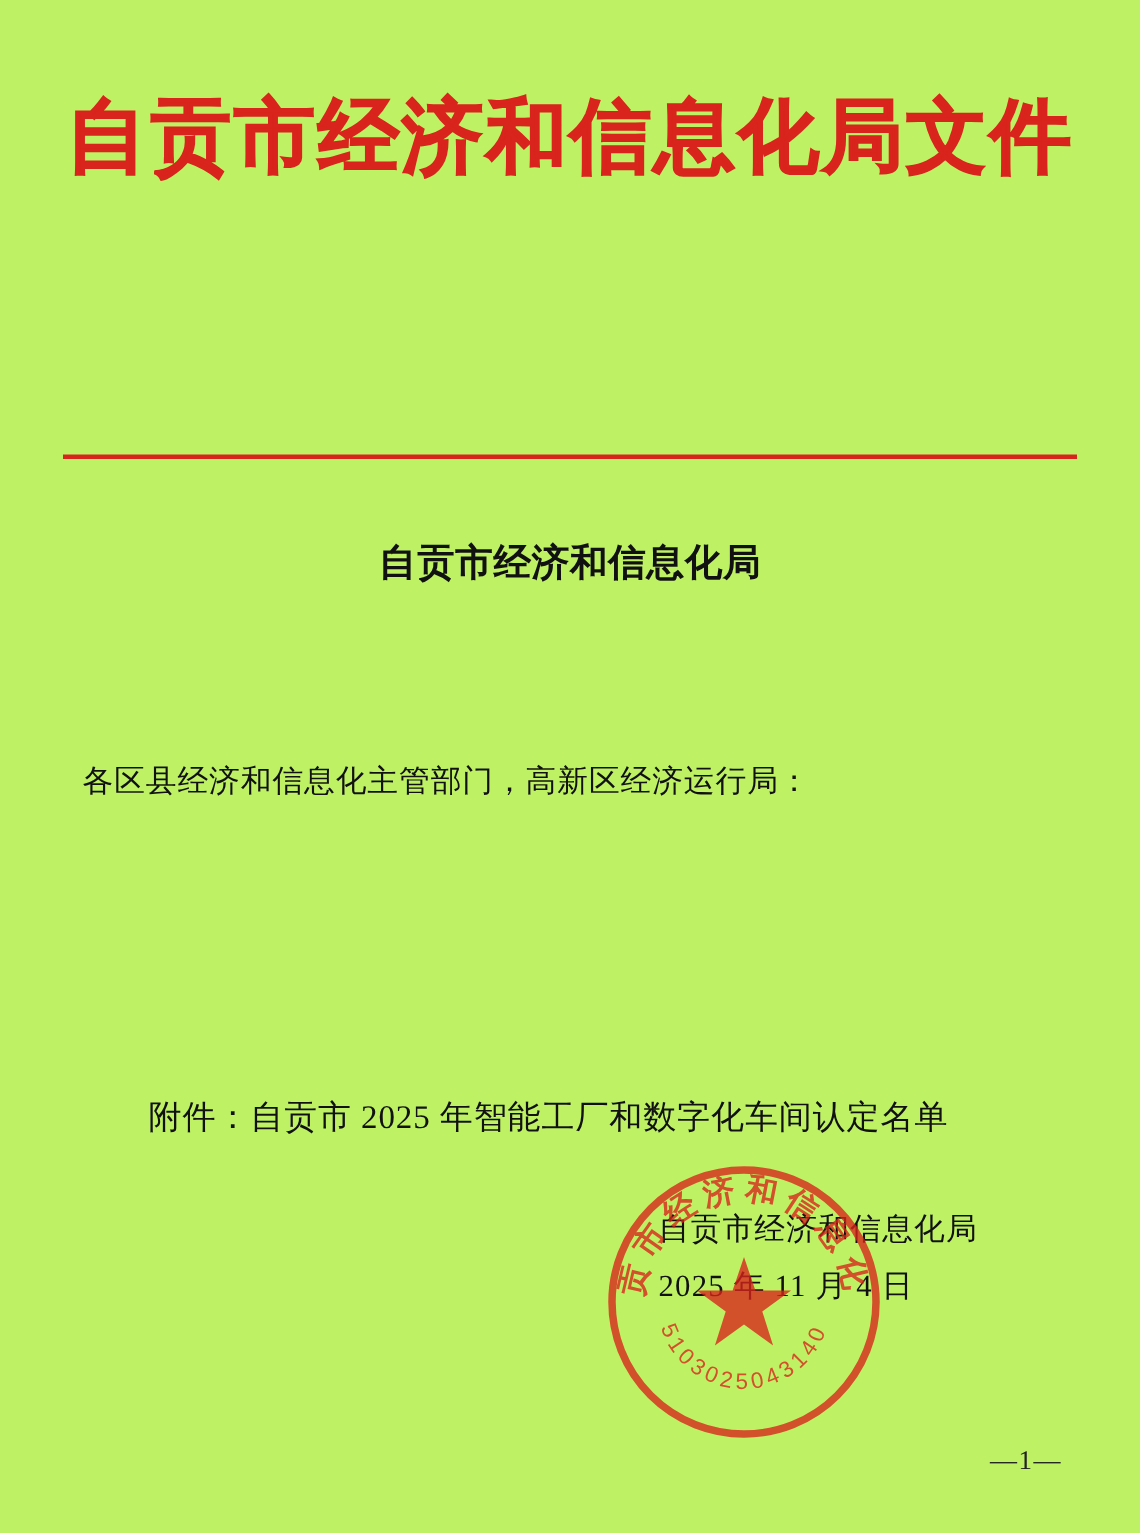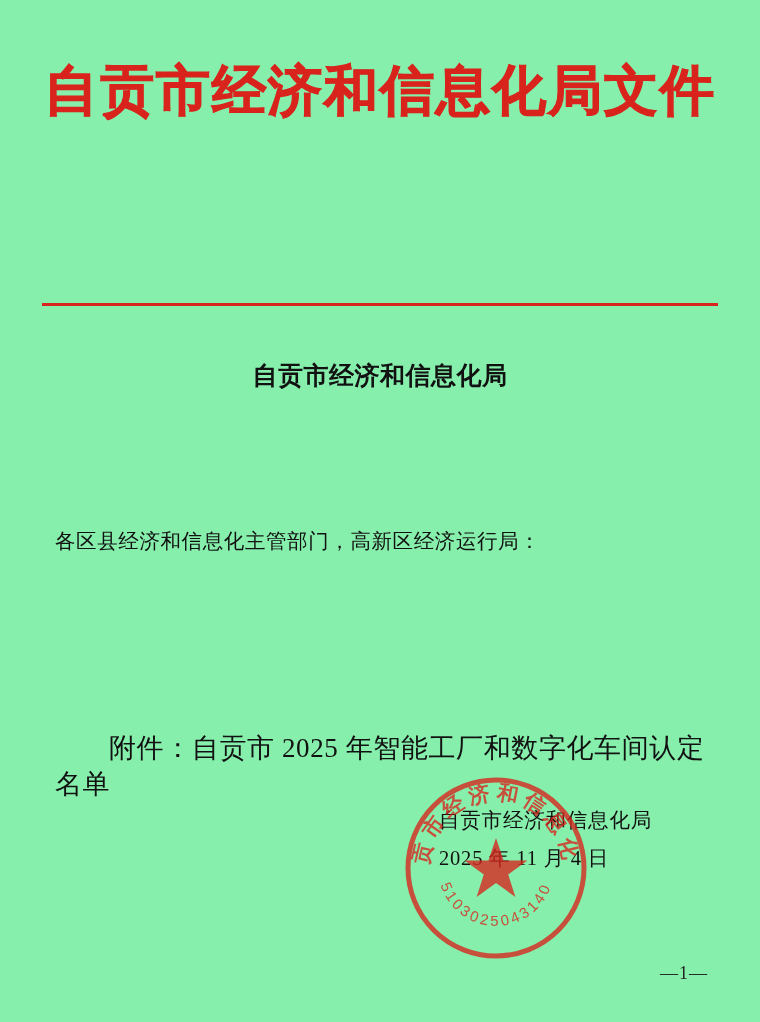--- a/index.html
+++ b/index.html
@@ -12,21 +12,21 @@
     height: 1022px;
     position: relative;
     font-family: "Liberation Serif", "DejaVu Serif", serif;
     color: #111111;
     overflow: hidden;
   }
 
   .page {
     position: absolute;
     inset: 0;
-    background: #86efac;
+    background: #bef264;
   }
 
   
   .masthead {
     position: absolute;
     top: 62px;
     left: 0;
     width: 100%;
     text-align: center;
   }
@@ -74,37 +74,37 @@
     font-size: 25px;
     font-weight: bold;
     line-height: 1.42;
     letter-spacing: 0.5px;
   }
   .doc-title div { white-space: nowrap; }
 
   
   .body-text {
     position: absolute;
-    top: 520px;
+    top: 500px;
     left: 55px;
     width: 652px;
     font-size: 20.5px;
     line-height: 2.05;
     letter-spacing: 0.6px;
     text-align: justify;
   }
   .body-text p { margin: 0; }
   .indent2 { text-indent: 2em; }
 
   .attachment-line {
     position: absolute;
     top: 730px;
     left: 55px;
     width: 652px;
-    font-size: 27px;
+    font-size: 22px;
     letter-spacing: 0.6px;
     text-indent: 2em;
   }
 
   
   .signature {
     position: absolute;
     top: 802px;
     right: 108px;
     text-align: left;

